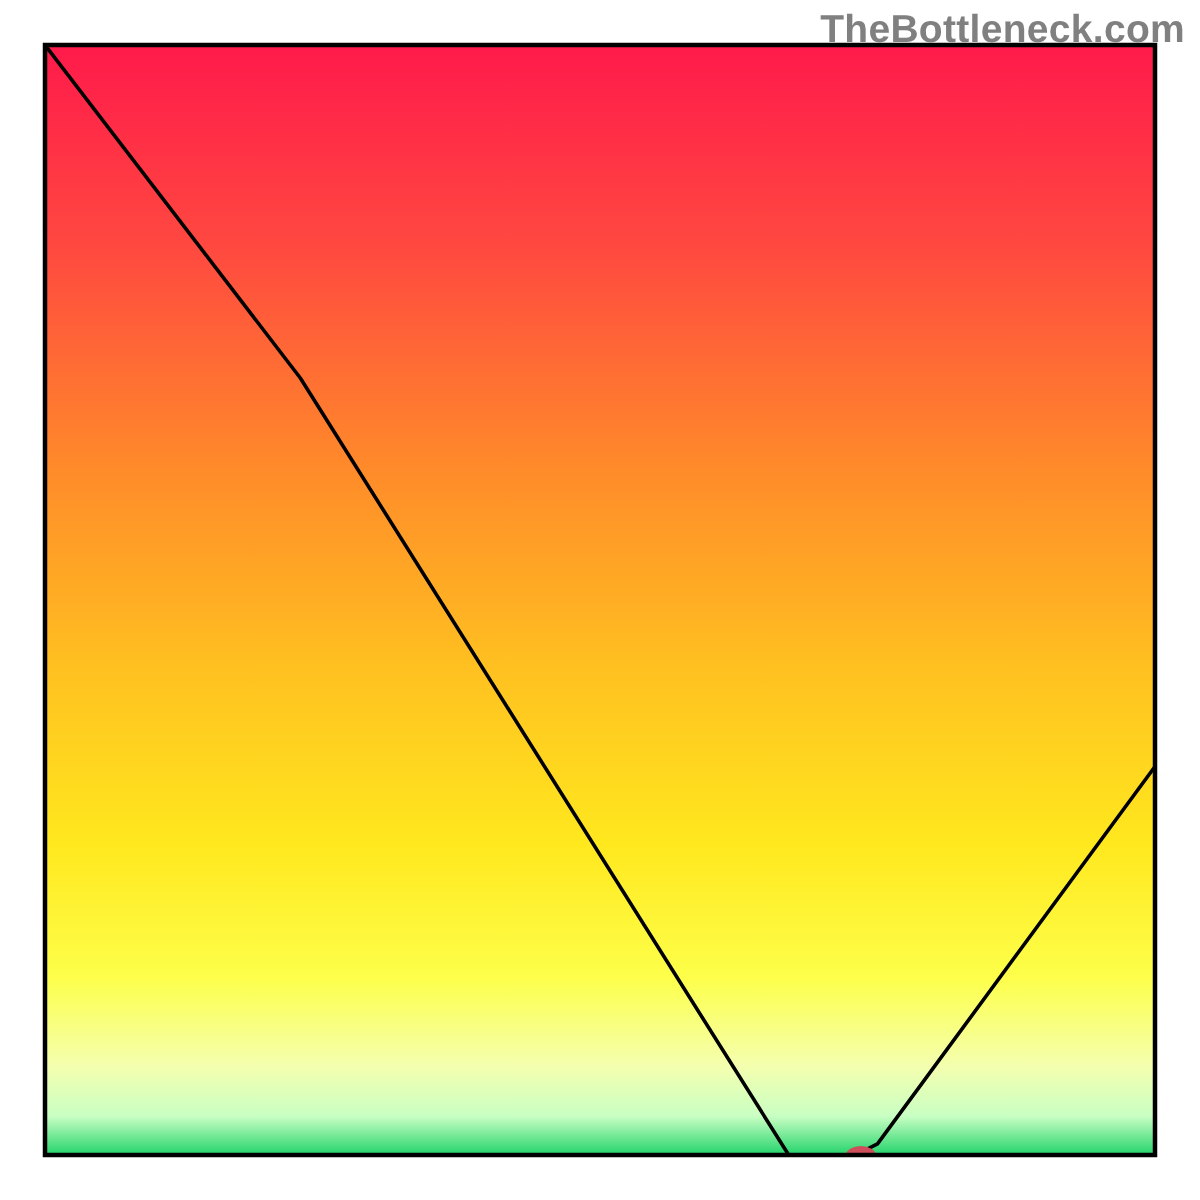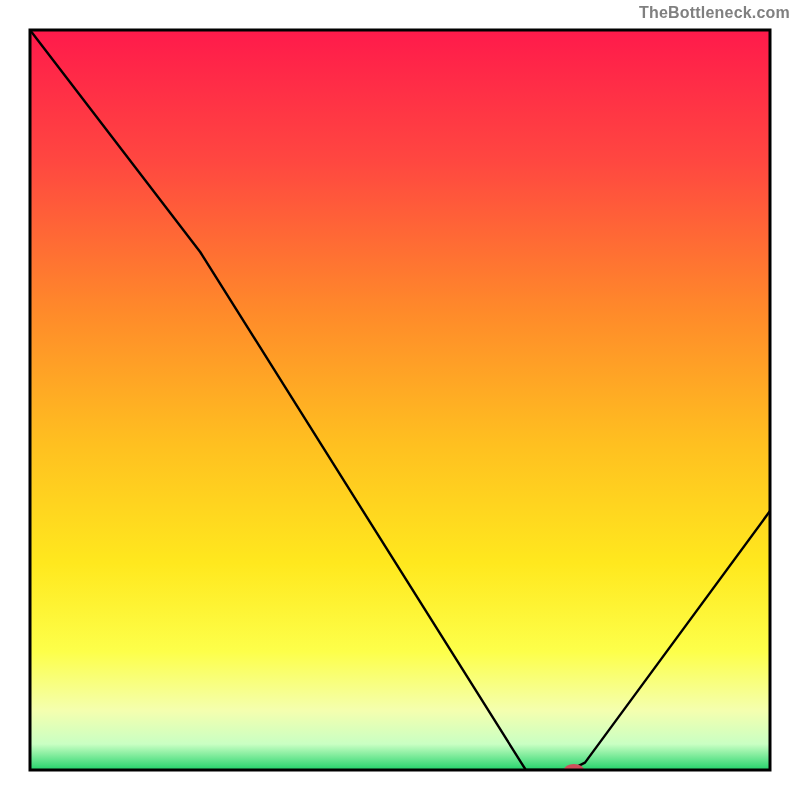--- a/index.html
+++ b/index.html
@@ -13,21 +13,21 @@
   #container {
     position: relative;
     width: 800px;
     height: 800px;
   }
   #watermark {
     position: absolute;
     top: 4px;
     right: 10px;
     color: #808080;
-    font-size: 16px;
+    font-size: 26px;
     font-weight: 600;
     letter-spacing: 0.2px;
   }
   svg {
     display: block;
   }
 </style>
 </head>
 <body>
 <div id="container">

